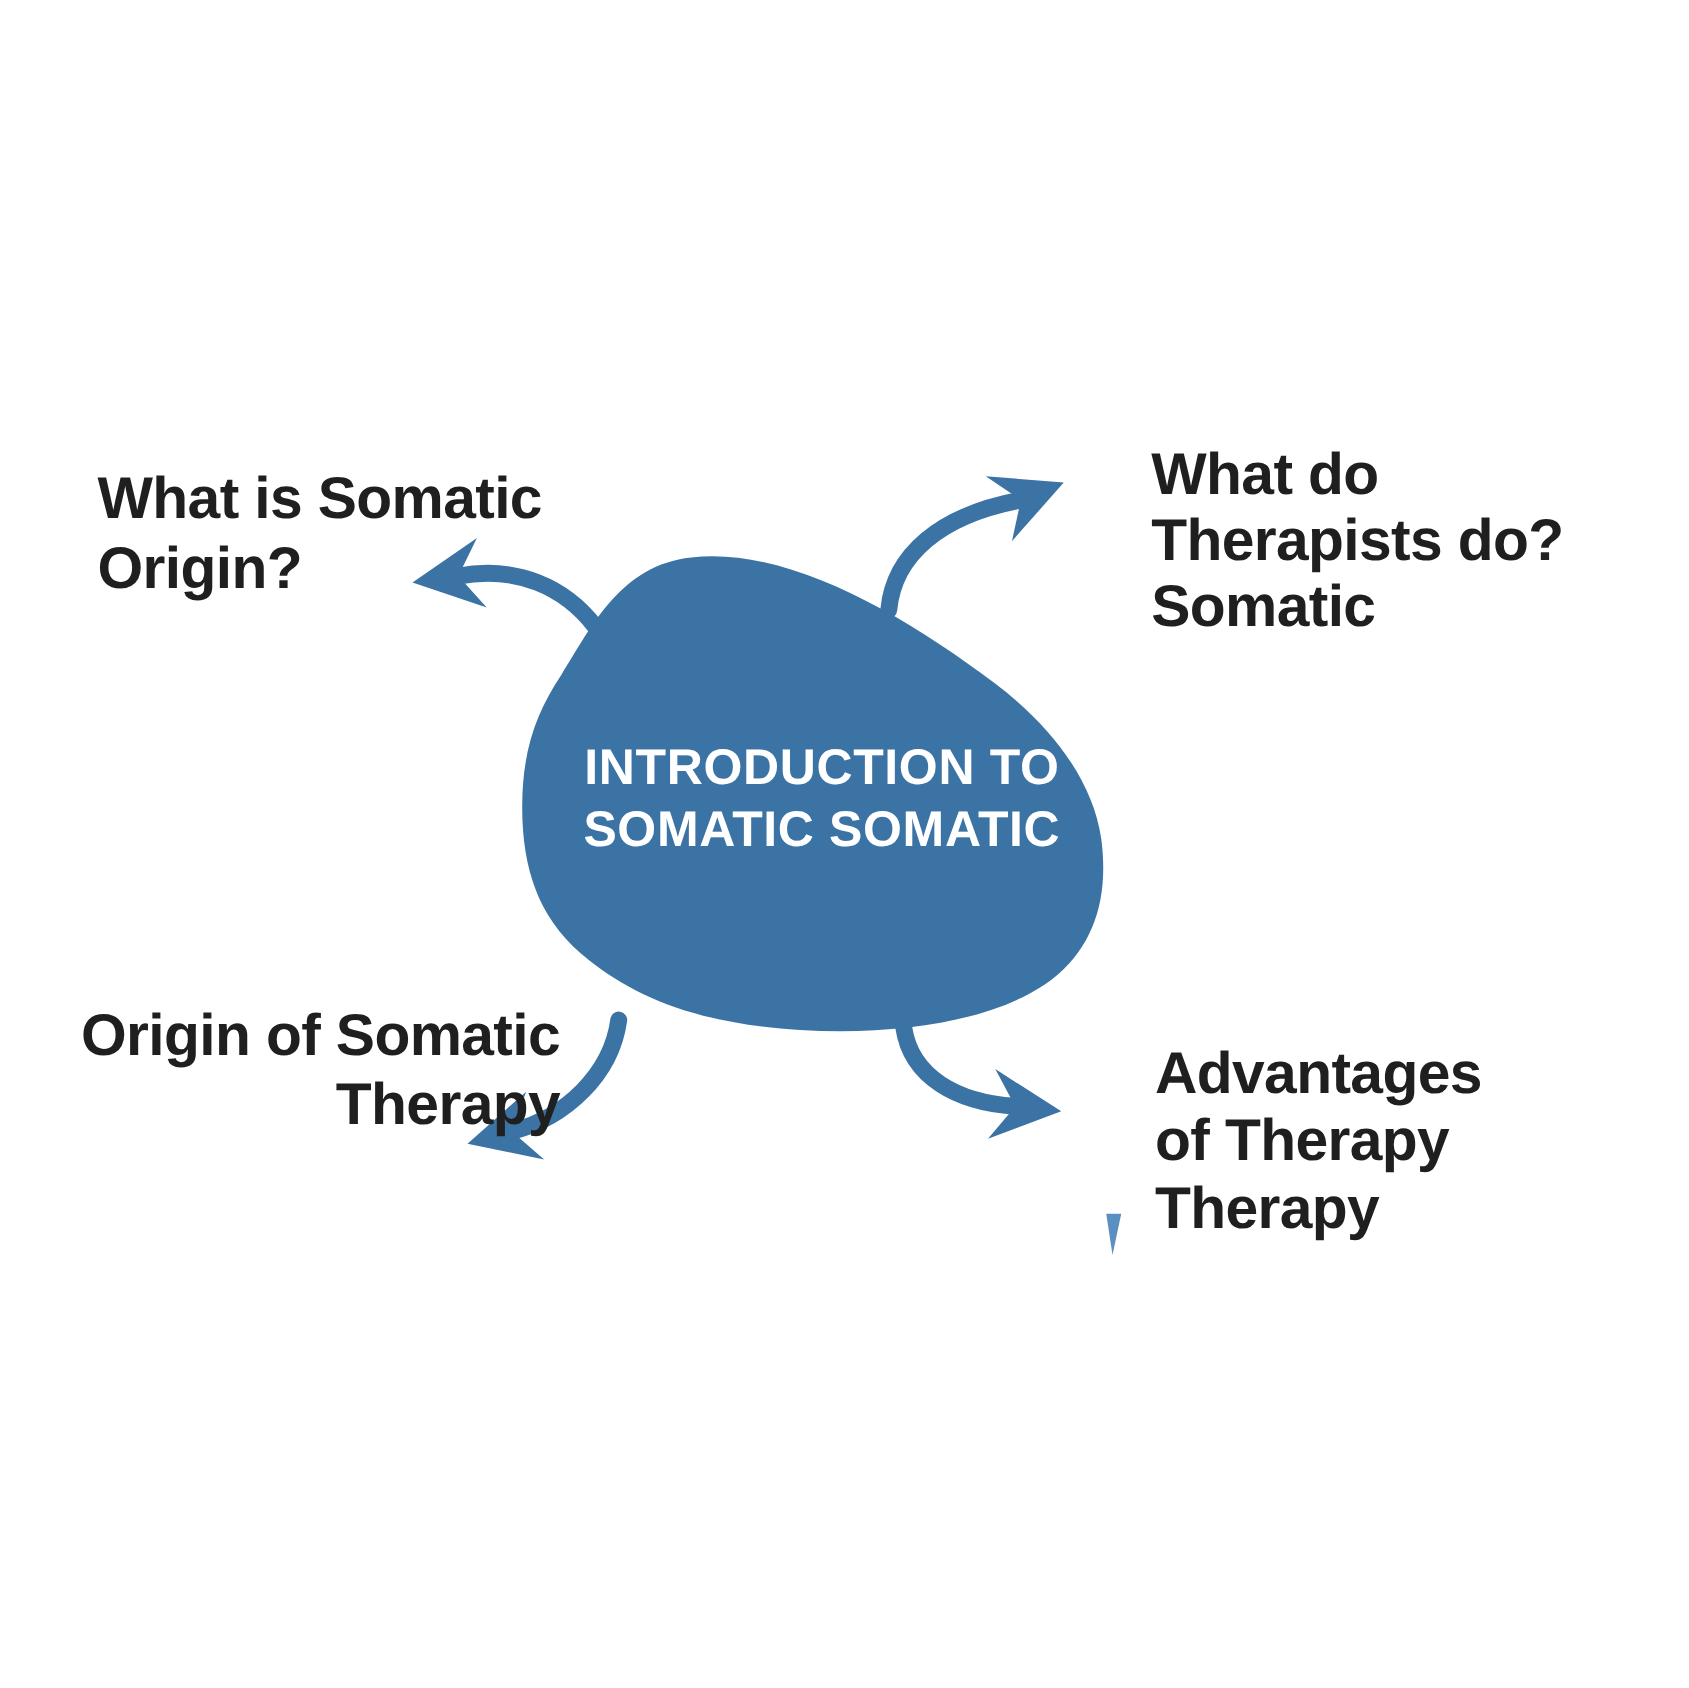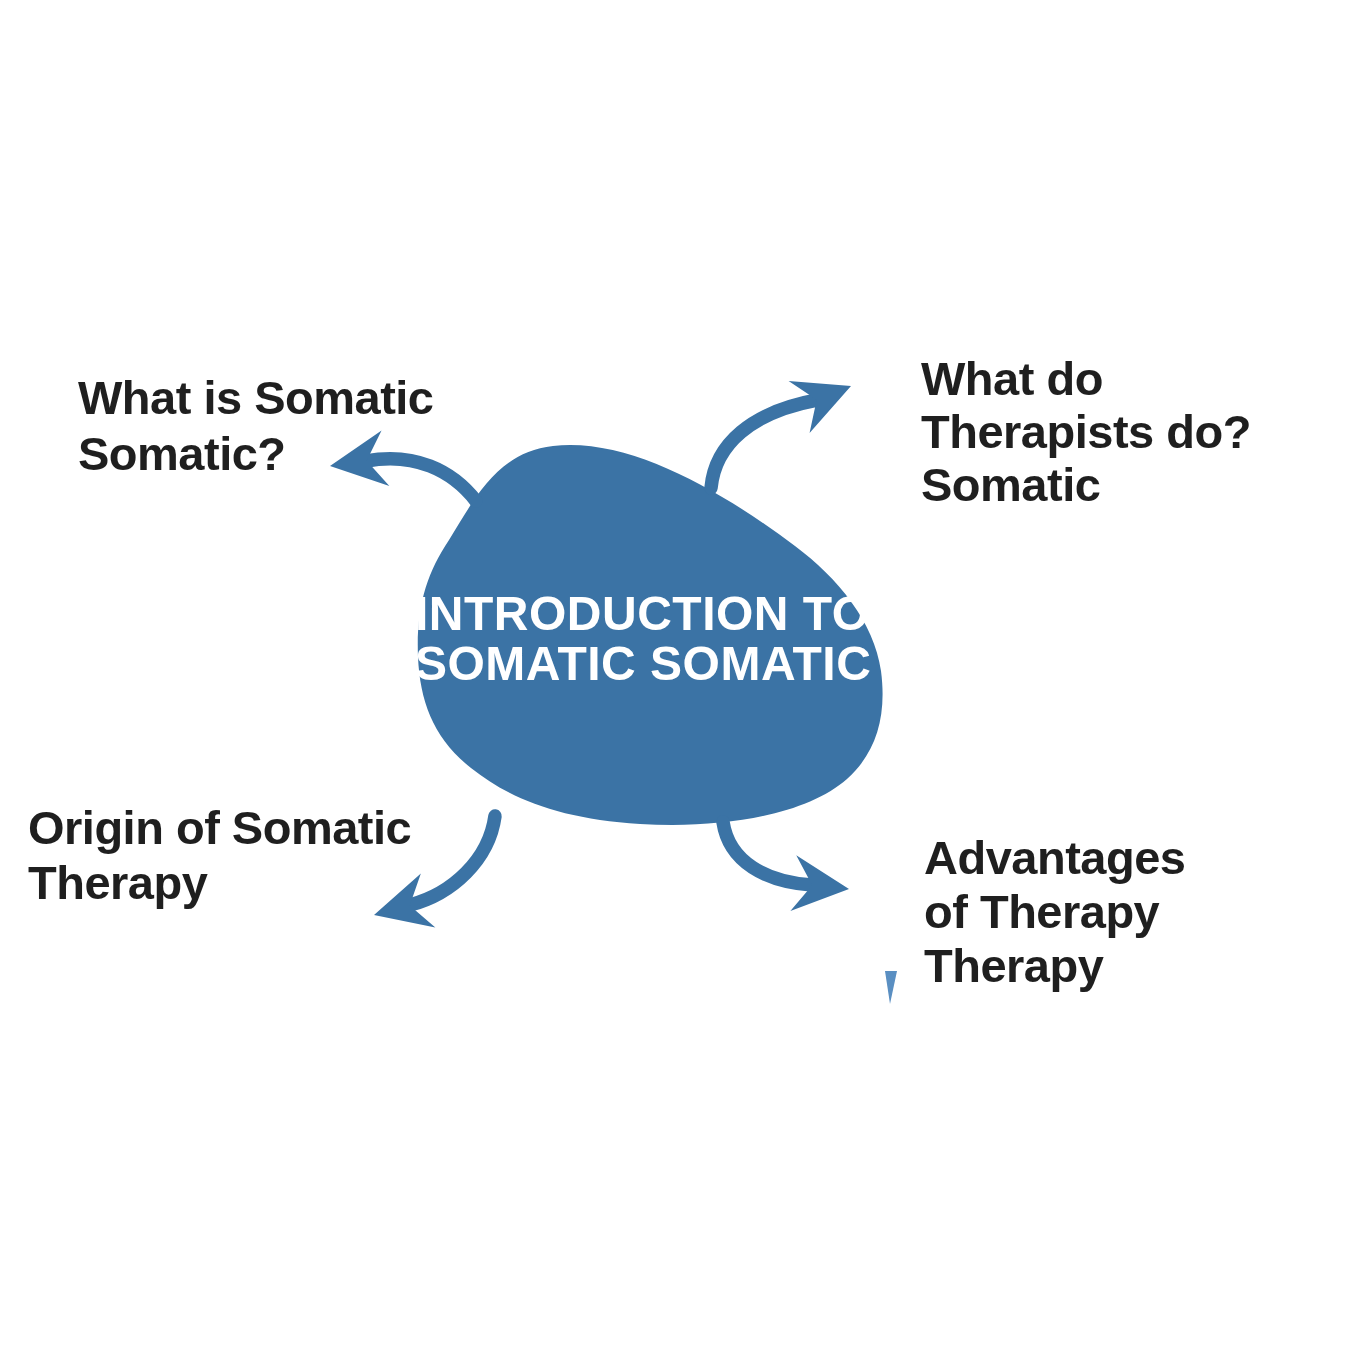--- a/index.html
+++ b/index.html
@@ -27,31 +27,31 @@
     color: #1f1f1f;
     font-weight: 700;
     font-size: 47px;
     line-height: 56px;
     letter-spacing: -0.5px;
     white-space: nowrap;
   }
   .node div { white-space: nowrap; }
   .n-tl { left: 78px;  top: 370px; text-align: left; }
   .n-tr { left: 921px; top: 352px; line-height: 53px; }
-  .n-bl { left: 28px;  top: 800px; width: 440px; text-align: left; line-height: 55px; }
+  .n-bl { left: 8px;  top: 800px; width: 440px; text-align: right; line-height: 55px; }
   .n-br { left: 924px; top: 831px; line-height: 54px; }
   .center-label {
     position: absolute;
     left: 415px;
     top: 589px;
     width: 485px;
-    text-align: left;
+    text-align: center;
     color: #ffffff;
     font-weight: 700;
-    font-size: 48px;
+    font-size: 40px;
     line-height: 50px;
     letter-spacing: 0.5px;
     white-space: nowrap;
   }
 </style>
 </head>
 <body>
 
 <div class="stage">
 
@@ -90,21 +90,21 @@
     <path d="M885,971 L897,971 L890,1004 Z" fill="#5a8fc2"></path>
   </svg>
 
   <div class="center-label">
     <div>INTRODUCTION TO</div>
     <div>SOMATIC SOMATIC</div>
   </div>
 
   <div class="node n-tl">
     <div>What is Somatic</div>
-    <div>Somatic?</div>
+    <div>Origin?</div>
   </div>
 
   <div class="node n-tr">
     <div>What do</div>
     <div>Therapists do?</div>
     <div>Somatic</div>
   </div>
 
   <div class="node n-bl">
     <div>Origin of Somatic</div>

